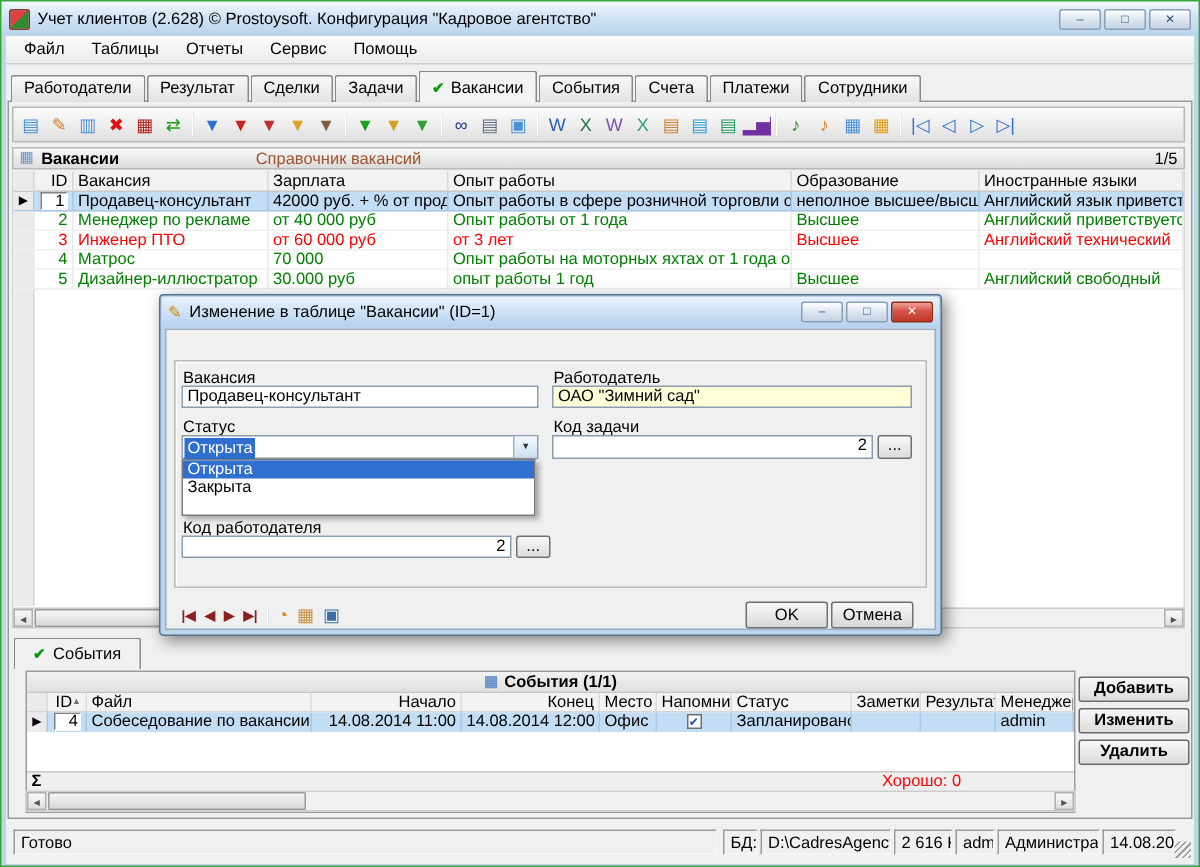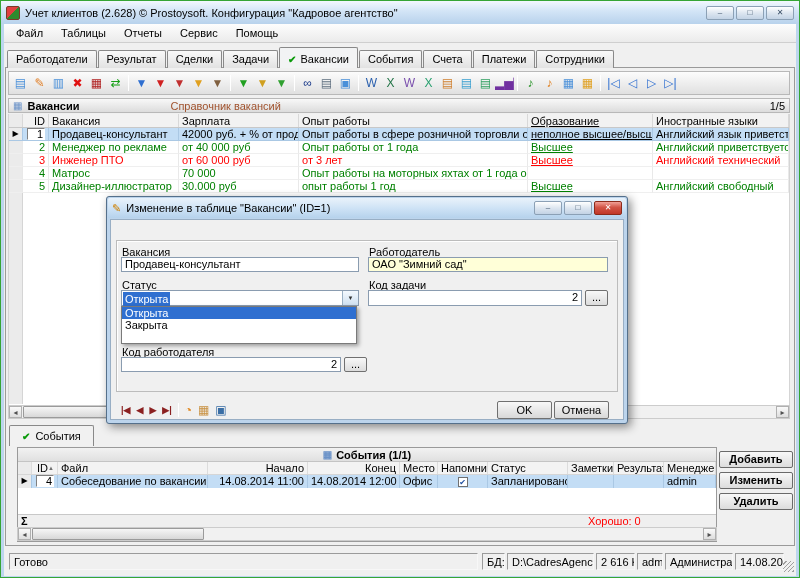--- a/index.html
+++ b/index.html
@@ -47,21 +47,21 @@
   .hb-title { font-weight:bold; }
   .hb-sub { margin-left:86px; }
   .hb-count { margin-left:auto; }
 
   
   #vtable { top:113px; left:7px; width:782px; height:291px; background:#fff; border-left:1px solid #d5d5d5; border-right:1px solid #d5d5d5; }
   .vhead { display:flex; height:14px; background:#f2f2f2; border-bottom:1px solid #c8c8c8; }
   .vhead .hc { border-right:1px solid #d8d8d8; padding:1px 3px; white-space:nowrap; overflow:hidden; }
   .c-mark { width:14px; background:#ebebeb; border-right:1px solid #c8c8c8; text-align:center; font-size:8px; line-height:12px; }
   .c-id   { width:26px; text-align:right; }
-  .c-vac  { width:130px; } .c-sal { width:120px; } .c-exp { width:229px; } .c-edu { width:125px;text-decoration:underline; }
+  .c-vac  { width:130px; } .c-sal { width:120px; } .c-exp { width:229px; } .c-edu { width:125px; }
   .c-lang { flex:1; }
   .vrow { display:flex; height:13px; }
   .vrow .cell { border-right:1px solid #e9e9e9; border-bottom:1px solid #efefef; padding:0 3px; white-space:nowrap; overflow:hidden; line-height:12px; }
   .vrow.sel { background:#c3ddf5; }
   .vrow.sel .cell { border-color:#aac8e4; }
   .idbox { display:inline-block; min-width:18px; background:#fff; border:1px solid; border-color:#808080 #ffffff #ffffff #808080; padding:0 1px; text-align:right; line-height:10px; }
   #marker-rest { top:192px; left:8px; width:14px; height:211px; background:#ebebeb; border-right:1px solid #d5d5d5; }
 
   
   .hscroll { height:14px; background:#f1f1f1; border:1px solid #cccccc; position:absolute; }

